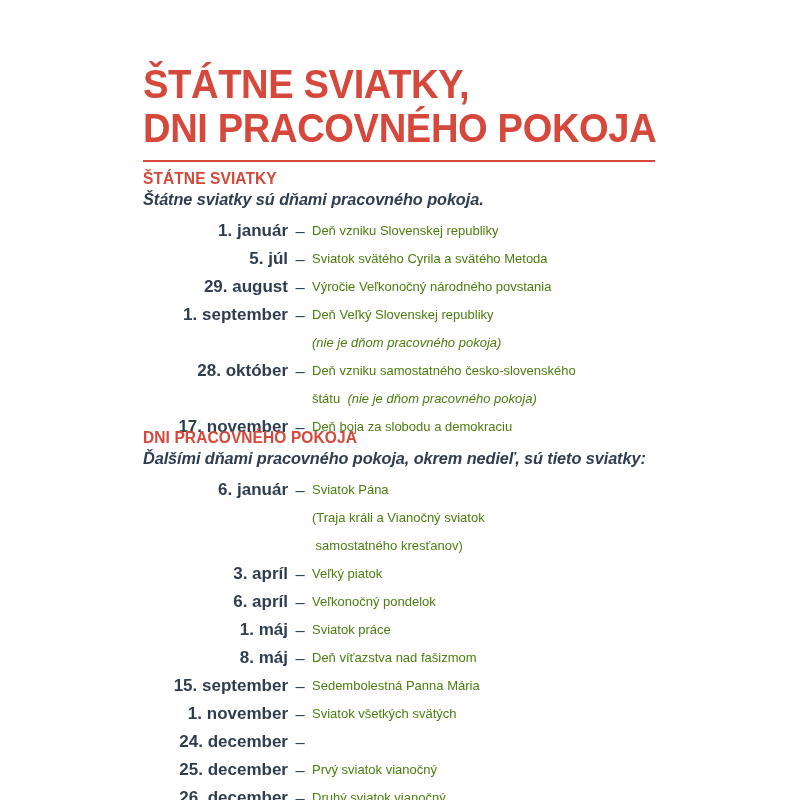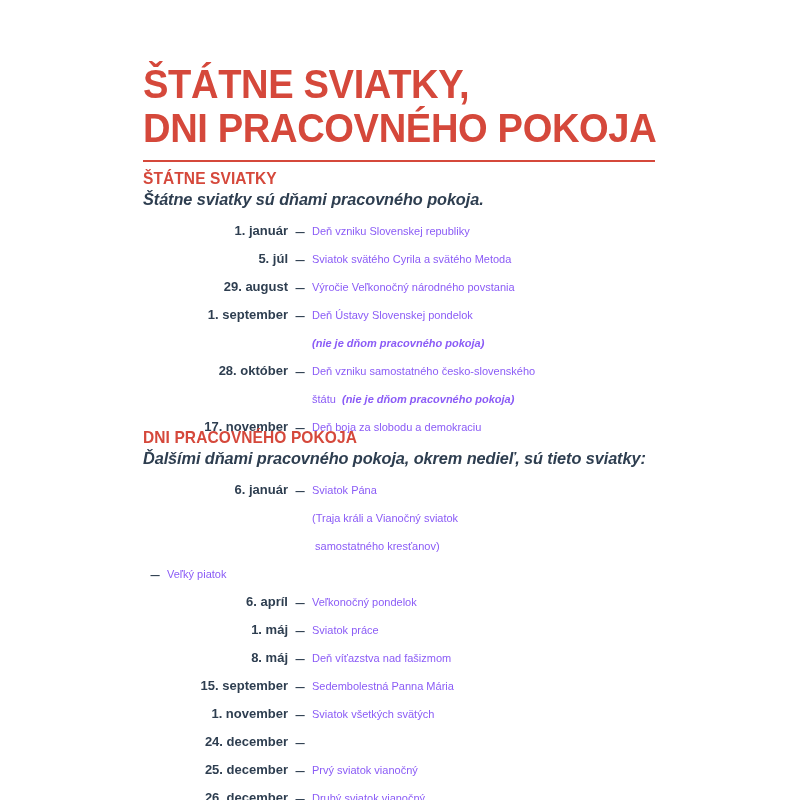--- a/index.html
+++ b/index.html
@@ -101,47 +101,46 @@
     display: flex;
     align-items: flex-start;
     margin: 0;
     padding: 0;
   }
   .holiday-date {
     flex: 0 0 145px;
     width: 145px;
     text-align: right;
     font-weight: 700;
-    font-size: 13px;
+    font-size: 17px;
     line-height: 28px;
     color: #2e3e50;
     white-space: nowrap;
   }
   .holiday-dash {
     flex: 0 0 24px;
     text-align: center;
     font-weight: 400;
     font-size: 16.5px;
     line-height: 28px;
     color: #2e3e50;
   }
   .holiday-desc {
     flex: 1 1 auto;
     font-weight: 400;
-    font-size: 11px;
+    font-size: 13px;
     line-height: 28px;
-    color: #8b5cf6;
+    color: #4d7c0f;
   }
   .holiday-desc .desc-line {
     display: block;
     white-space: pre;
   }
   .holiday-desc .note {
     font-style: italic;
-    font-weight: bold;
   }
 </style>
 </head>
 <body>
 
 <div class="page">
 
   <div class="title-block">
     <h1 class="doc-title">
       <span class="line1">ŠTÁTNE SVIATKY,</span>
@@ -172,21 +171,21 @@
           <div class="holiday-date">29. august</div>
           <div class="holiday-dash">–</div>
           <div class="holiday-desc">
             <span class="desc-line">Výročie Veľkonočný národného povstania</span>
           </div>
         </li>
         <li class="holiday-row">
           <div class="holiday-date">1. september</div>
           <div class="holiday-dash">–</div>
           <div class="holiday-desc">
-            <span class="desc-line">Deň Ústavy Slovenskej pondelok</span>
+            <span class="desc-line">Deň Veľký Slovenskej republiky</span>
             <span class="desc-line note">(nie je dňom pracovného pokoja)</span>
           </div>
         </li>
         <li class="holiday-row">
           <div class="holiday-date">28. október</div>
           <div class="holiday-dash">–</div>
           <div class="holiday-desc">
             <span class="desc-line">Deň vzniku samostatného česko-slovenského</span>
             <span class="desc-line"><span>štátu  </span><span class="note">(nie je dňom pracovného pokoja)</span></span>
           </div>
@@ -208,20 +207,21 @@
         <li class="holiday-row">
           <div class="holiday-date">6. január</div>
           <div class="holiday-dash">–</div>
           <div class="holiday-desc">
             <span class="desc-line">Sviatok Pána</span>
             <span class="desc-line">(Traja králi a Vianočný sviatok</span>
             <span class="desc-line"> samostatného kresťanov)</span>
           </div>
         </li>
         <li class="holiday-row">
+          <div class="holiday-date">3. apríl</div>
           <div class="holiday-dash">–</div>
           <div class="holiday-desc">
             <span class="desc-line">Veľký piatok</span>
           </div>
         </li>
         <li class="holiday-row">
           <div class="holiday-date">6. apríl</div>
           <div class="holiday-dash">–</div>
           <div class="holiday-desc">
             <span class="desc-line">Veľkonočný pondelok</span>

